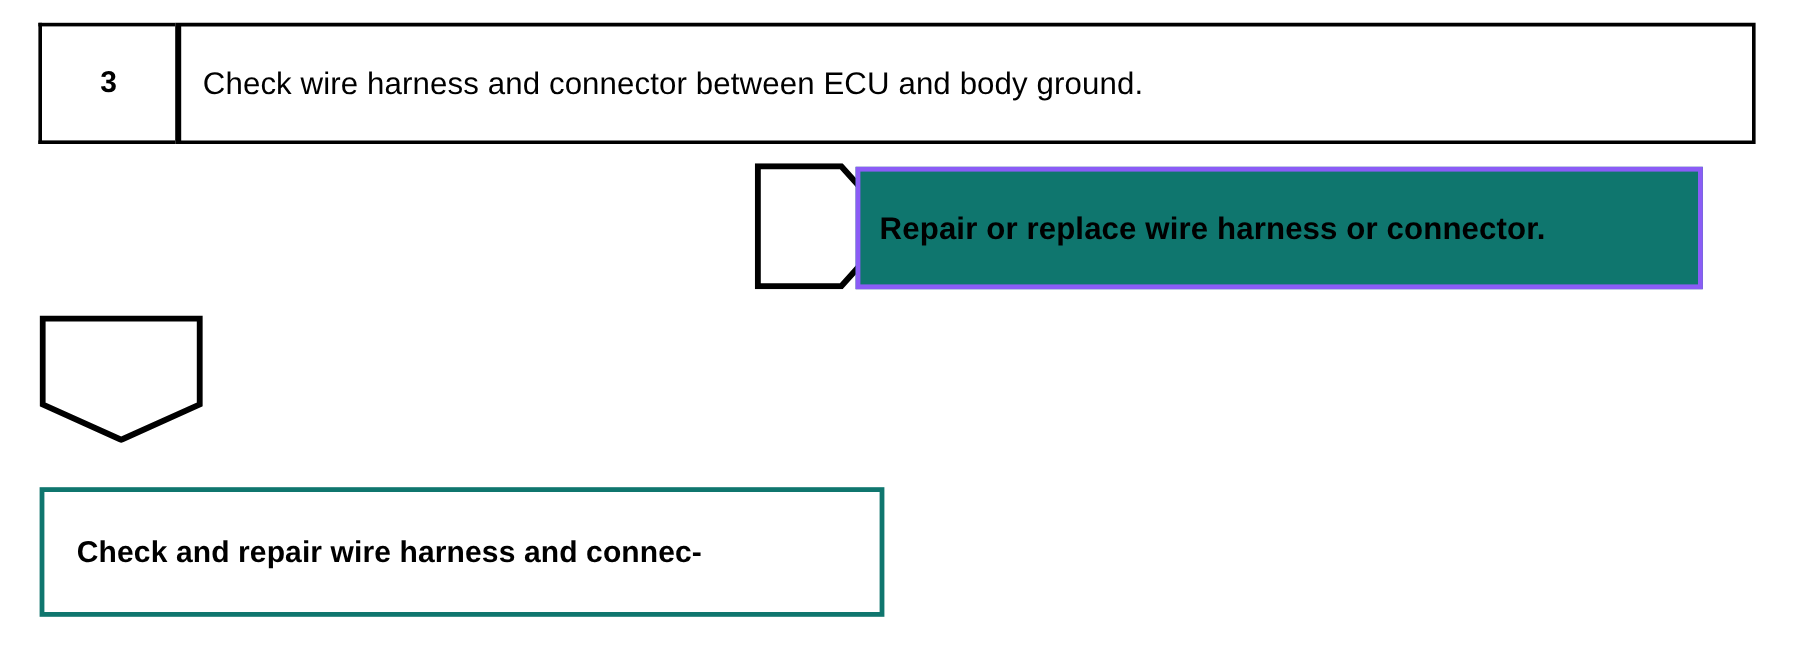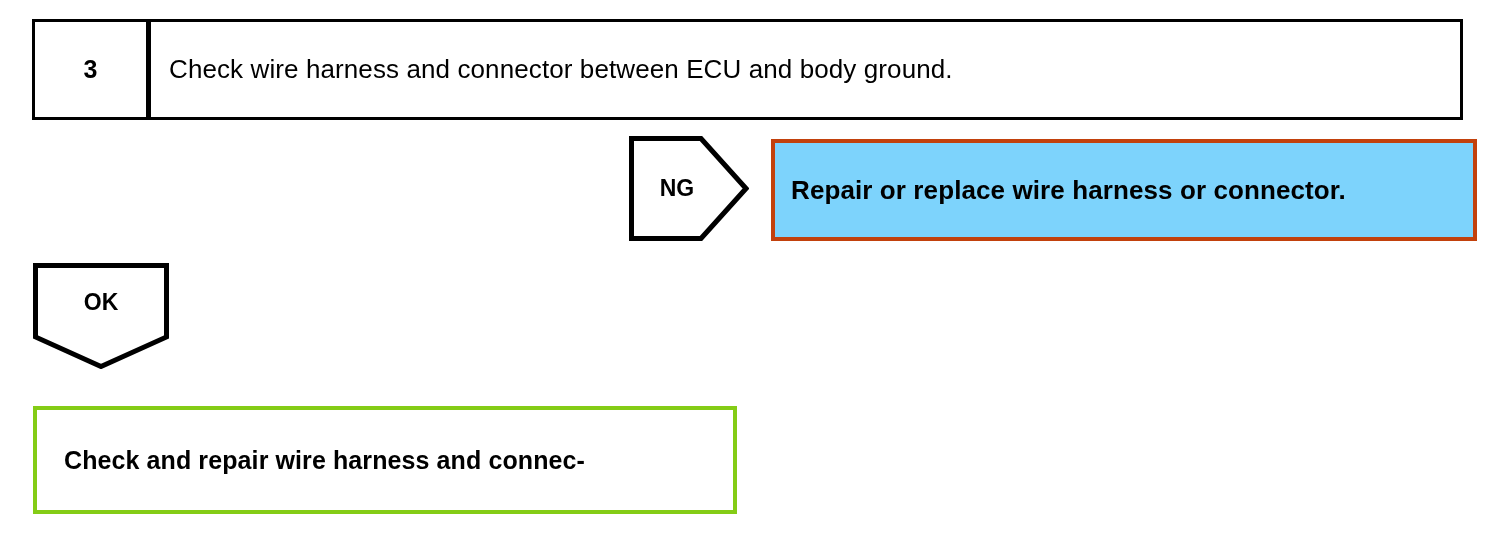--- a/index.html
+++ b/index.html
@@ -92,27 +92,27 @@
     justify-content: center;
     font-size: 23px;
     font-weight: bold;
     color: #000000;
     pointer-events: none;
   }
 
   
   .ng-result-box {
     position: absolute;
-    left: 771px;
+    left: 713px;
     top: 139px;
     width: 706px;
     height: 102px;
     box-sizing: border-box;
-    border: 4px solid #c2410c;
-    background: #7dd3fc;
+    border: 4px solid #8b5cf6;
+    background: #0f766e;
     display: flex;
     align-items: center;
     padding-left: 16px;
   }
   .ng-result-text {
     font-size: 26px;
     font-weight: bold;
     color: #000000;
     letter-spacing: 0.1px;
     white-space: nowrap;
@@ -144,21 +144,21 @@
   }
 
   
   .ok-result-box {
     position: absolute;
     left: 33px;
     top: 406px;
     width: 704px;
     height: 108px;
     box-sizing: border-box;
-    border: 4px solid #84cc16;
+    border: 4px solid #0f766e;
     background: #ffffff;
     display: flex;
     flex-direction: column;
     justify-content: center;
     padding-left: 27px;
   }
   .ok-result-line {
     font-size: 25px;
     font-weight: bold;
     color: #000000;
@@ -178,31 +178,29 @@
     </div>
     <div class="step-body-cell">
       <span class="step-body-text">Check wire harness and connector between ECU and body ground.</span>
     </div>
   </div>
 
   <div class="branch-ng">
     <svg width="120" height="105" viewBox="0 0 120 105">
       <polygon points="2.5,2.5 72,2.5 117,52.5 72,102.5 2.5,102.5" fill="#ffffff" stroke="#000000" stroke-width="5" stroke-linejoin="miter"></polygon>
     </svg>
-    <span class="branch-label">NG</span>
   </div>
 
   <div class="ng-result-box">
     <span class="ng-result-text">Repair or replace wire harness or connector.</span>
   </div>
 
   <div class="branch-ok">
     <svg width="136" height="106" viewBox="0 0 136 106">
       <polygon points="2.5,2.5 133.5,2.5 133.5,74 68,103.5 2.5,74" fill="#ffffff" stroke="#000000" stroke-width="5" stroke-linejoin="miter"></polygon>
     </svg>
-    <span class="branch-label-ok">OK</span>
   </div>
 
   <div class="ok-result-box">
     <span class="ok-result-line">Check and repair wire harness and connec-</span>
   </div>
 
 </div>
 
 </body></html>

